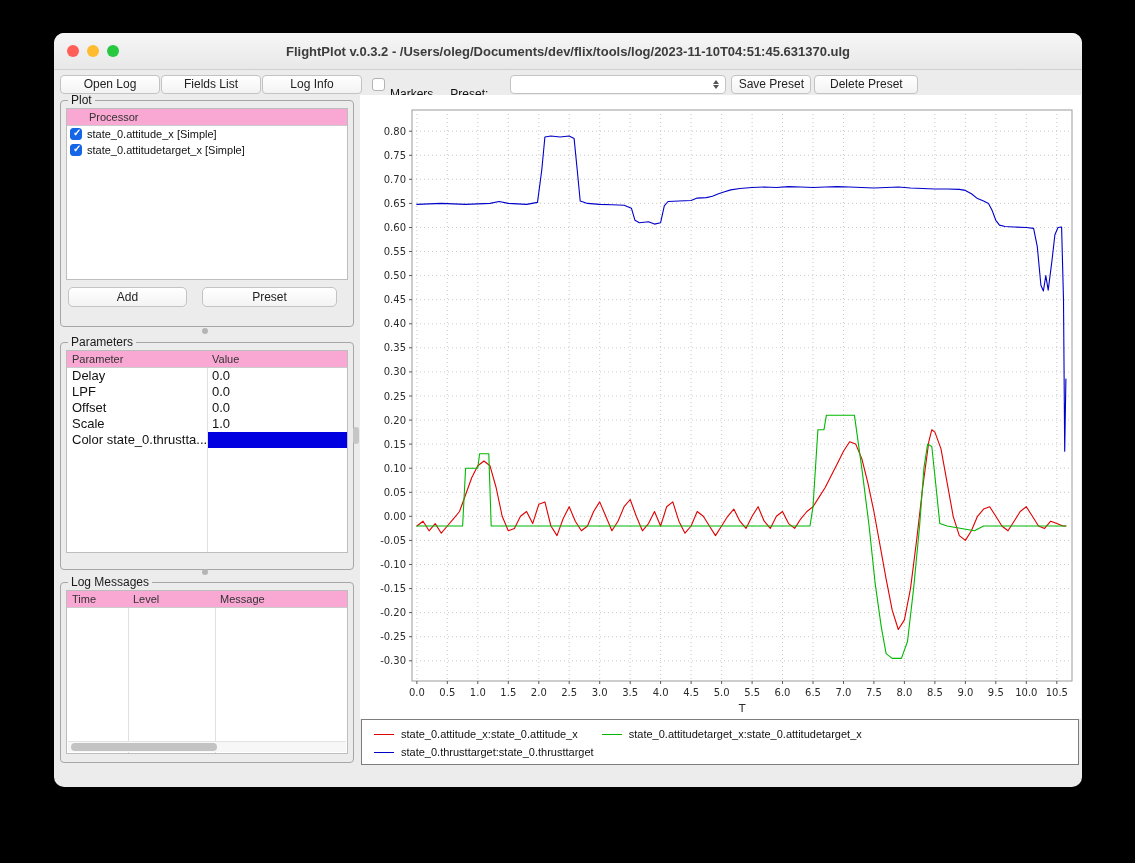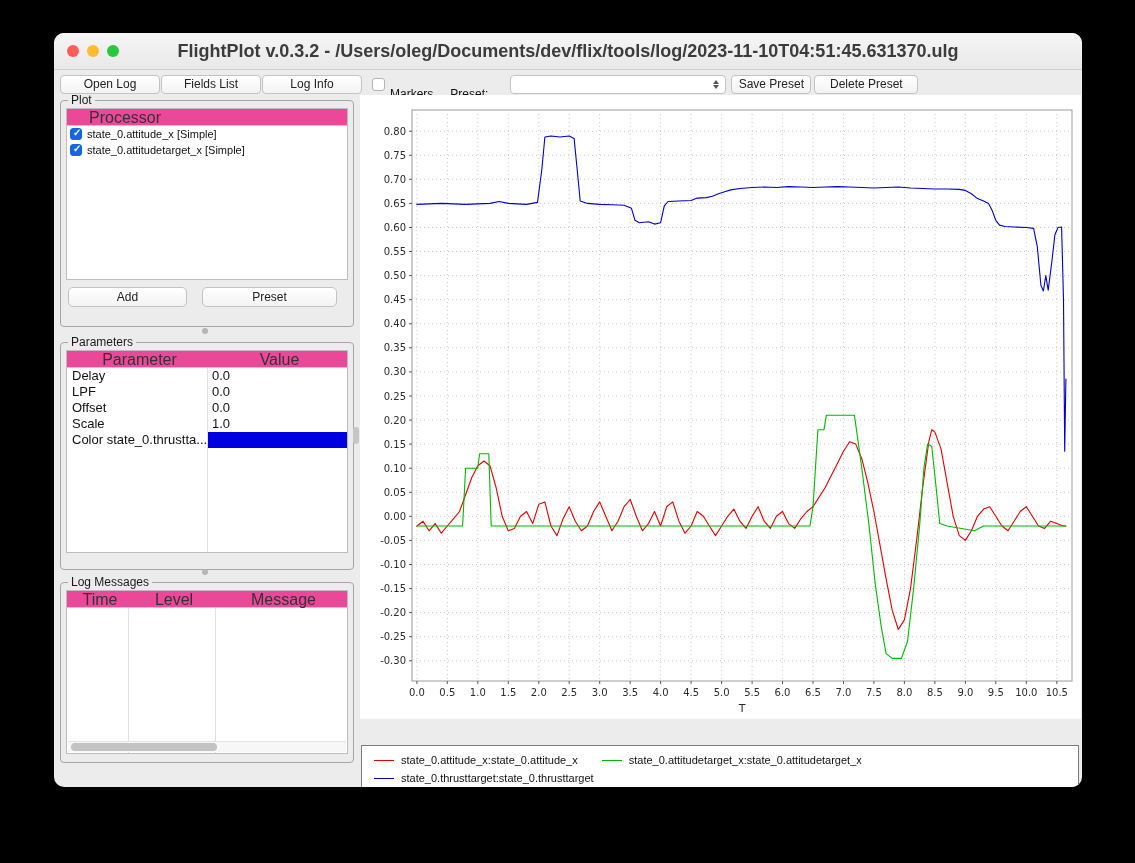--- a/index.html
+++ b/index.html
@@ -16,21 +16,21 @@
   
   .titlebar {
     height: 37px; background: linear-gradient(#f6f6f6,#e8e8e8);
     border-bottom: 1px solid #cfcfcf; position: relative;
   }
   .traffic { position: absolute; left: 13px; top: 12px; display: flex; gap: 8px; }
   .tl { width: 12px; height: 12px; border-radius: 50%; display: inline-block; }
   .tl.r { background: #ff5f57; } .tl.y { background: #febc2e; } .tl.g { background: #28c840; }
   .win-title {
     position: absolute; left: 0; right: 0; top: 0; height: 37px; line-height: 37px;
-    text-align: center; font-size: 18px; font-weight: bold; color: #3c3c3c; white-space: nowrap;
+    text-align: center; font-size: 13px; font-weight: bold; color: #3c3c3c; white-space: nowrap;
   }
   
   .toolbar { position: absolute; left: 6px; top: 41px; right: 6px; height: 20px; display: flex; align-items: center; }
   .btn {
     height: 19px; background: linear-gradient(#ffffff,#f3f3f3);
     border: 1px solid #c3c3c3; border-radius: 4px; font-size: 12px; color: #222;
     padding: 0 8px; font-family: inherit; line-height: 16px; text-align: center;
   }
   .tb-btn { width: 100px; margin-right: 1px; padding: 0; }
   .checkbox { width: 13px; height: 13px; background: #fff; border: 1px solid #b3b3b3; border-radius: 3px; margin-left: 9px; flex: none; }
@@ -44,21 +44,21 @@
   .save-btn { margin-left: 5px; width: 80px; padding: 0; }
   .del-btn { margin-left: 3px; width: 104px; padding: 0; }
   
   .group { position: absolute; border: 1px solid #a6a6a6; border-radius: 4px; margin: 0; padding: 1px 5px 5px; background: transparent; }
   .group legend { font-size: 12px; color: #1a1a1a; padding: 0 3px; margin-left: 2px; }
   #plot-group { left: 6px; top: 60px; width: 294px; height: 234px; }
   #params-group { left: 6px; top: 302px; width: 294px; height: 235px; }
   #log-group { left: 6px; top: 542px; width: 294px; height: 188px; }
   .tbl { background: #fff; border: 1px solid #bdbdbd; position: relative; overflow: hidden; }
   .plot-tbl { height: 172px; }
-  .thead { height: 17px; line-height: 17px; font-size: 16px; color: #333; border-bottom: 1px solid #cccccc; display: flex; background: #ec4899; position: relative; z-index: 1; text-align: center; }
+  .thead { height: 17px; line-height: 17px; font-size: 11px; color: #333; border-bottom: 1px solid #cccccc; display: flex; background: #f9a8d4; position: relative; z-index: 1; }
   .proc-header { padding-left: 22px; }
   .plot-row { height: 16px; display: flex; align-items: center; padding-left: 3px; gap: 5px; }
   .plot-row.selected { background: var(--sel, #1b5ae4); }
   .plot-row.selected .row-label { color: #fff; }
   .cb { width: 12px; height: 12px; border-radius: 3px; background: #fff; border: 1px solid #b0b0b0; flex: none; position: relative; }
   .cb.checked { background: var(--cbx, #1566e6); border-color: var(--cbx, #1566e6); }
   .cb.checked::after { content: "✓"; position: absolute; left: 2px; top: -2px; color: #fff; font-size: 10px; font-weight: bold; }
   .row-label { font-size: 11px; color: #111; white-space: nowrap; }
   .btn-row { margin-top: 7px; display: flex; padding-left: 2px; }
   .add-btn { width: 119px; height: 20px; border-radius: 5px; }
@@ -74,21 +74,21 @@
   .hscroll { position: absolute; left: 1px; right: 1px; bottom: 1px; height: 11px; background: #f7f7f7; border-top: 1px solid #e3e3e3; }
   .hthumb { position: absolute; left: 3px; top: 1px; width: 146px; height: 8px; border-radius: 4px; background: #c3c3c3; }
   .split-dot { position: absolute; width: 6px; height: 6px; border-radius: 50%; background: #b5b5b5; }
   #dot1 { left: 148px; top: 295px; } #dot2 { left: 148px; top: 536px; }
   .split-grip { position: absolute; left: 299px; top: 394px; width: 6px; height: 17px; border-radius: 3px; background: #c6c6c6; }
   
   .chart-area { position: absolute; left: 306px; top: 62px; width: 721px; height: 624px; background: #fff; }
   #chart-svg text { font-family: "DejaVu Sans", sans-serif; font-size: 10px; fill: #2b2b2b; }
   #chart-svg text.axis-label { font-size: 11px; }
   .legend {
-    position: absolute; left: 307px; top: 712px; width: 718px; height: 46px;
+    position: absolute; left: 307px; top: 686px; width: 718px; height: 46px;
     background: #fff; border: 1px solid #7d7d7d; padding: 5px 12px 0;
   }
   .legend-row { display: flex; gap: 24px; height: 18px; align-items: center; }
   .legend-item { display: inline-flex; align-items: center; gap: 7px; font-size: 11px; color: #111; white-space: nowrap; }
   .legend-line { width: 20px; height: 1px; background: #000; flex: none; }
 </style>
 </head>
 <body>
 
 <div class="window">

